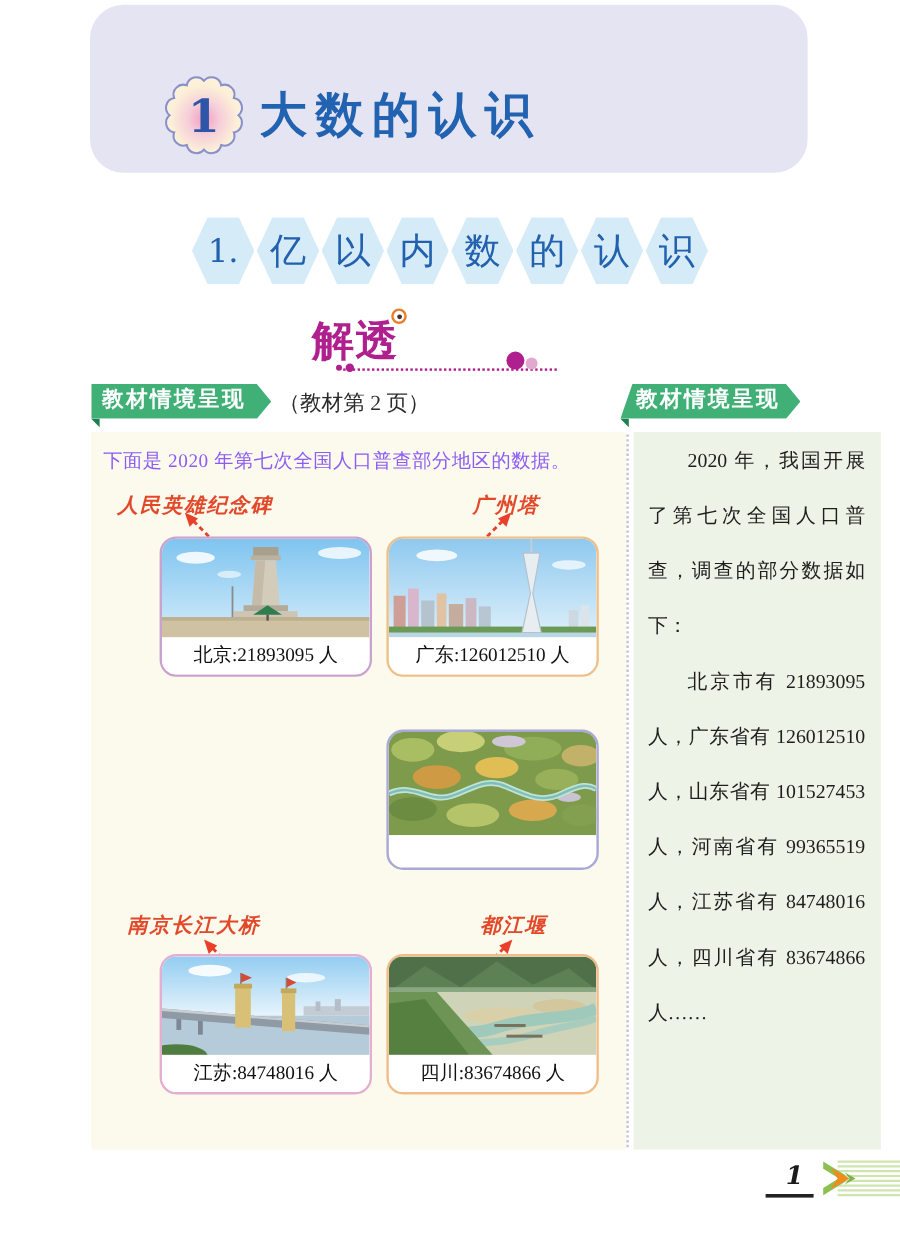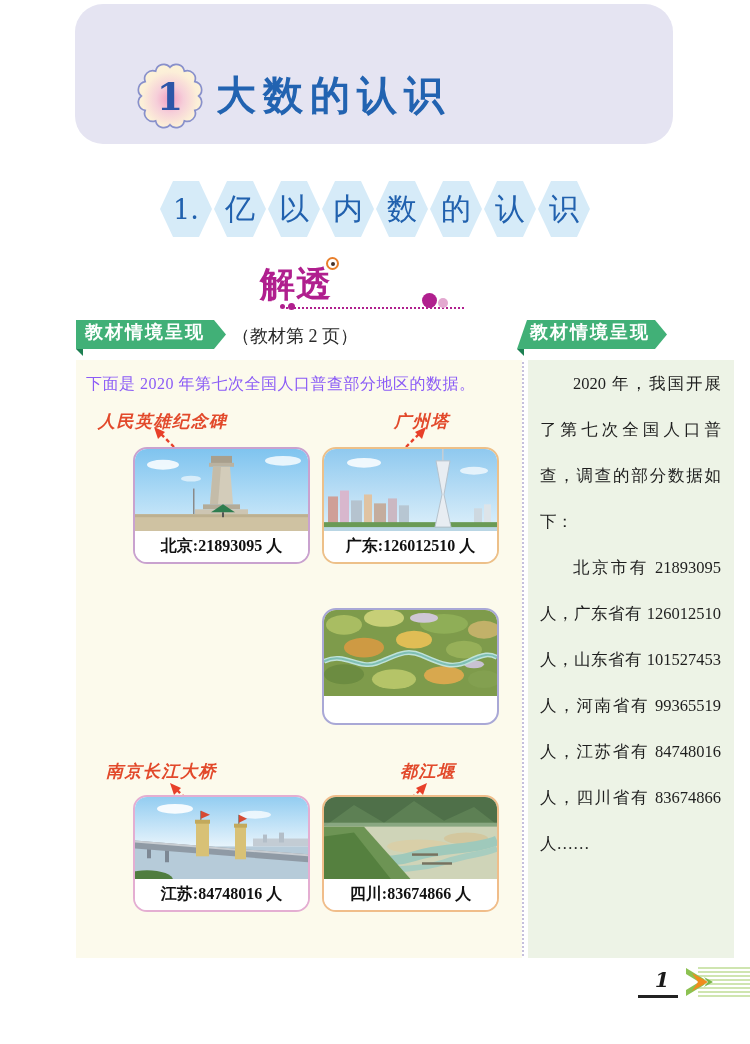--- a/index.html
+++ b/index.html
@@ -64,21 +64,21 @@
   .a1{left:76px;top:67px;}
   .a2{left:326px;top:67px;}
   .a3{left:92px;top:423px;}
   .a4{left:327px;top:423px;}
 
   .card{position:absolute;width:177px;height:117px;border:2px solid #ccc;border-radius:14px;
     background:#fff;overflow:hidden;box-sizing:border-box;}
   .card .photo{position:absolute;left:0;right:0;top:0;bottom:27px;}
   .card .photo svg{display:block;width:100%;height:100%;}
   .card .caption{position:absolute;left:0;right:0;bottom:0;height:31px;background:#fff;
-    display:flex;align-items:center;justify-content:center;font-size:16px;font-weight:700;color:#111;}
+    display:flex;align-items:center;justify-content:center;font-size:16px;font-weight:400;color:#111;}
   .c1{left:57px;top:87px;border-color:#c9a2cf;}
   .c2{left:246px;top:87px;border-color:#edc089;}
   .c3{left:57px;top:248px;border-color:#cdd985;}
   .c4{left:246px;top:248px;border-color:#a9a8d6;}
   .c5{left:57px;top:435px;border-color:#e4aed2;}
   .c6{left:246px;top:435px;border-color:#f0bd8a;}
 
   
   .divider{position:absolute;left:522px;top:362px;height:594px;border-left:2px dotted #c6c0dc;}
   .sidebar{position:absolute;left:528px;top:360px;width:206px;height:598px;background:#edf3e6;

